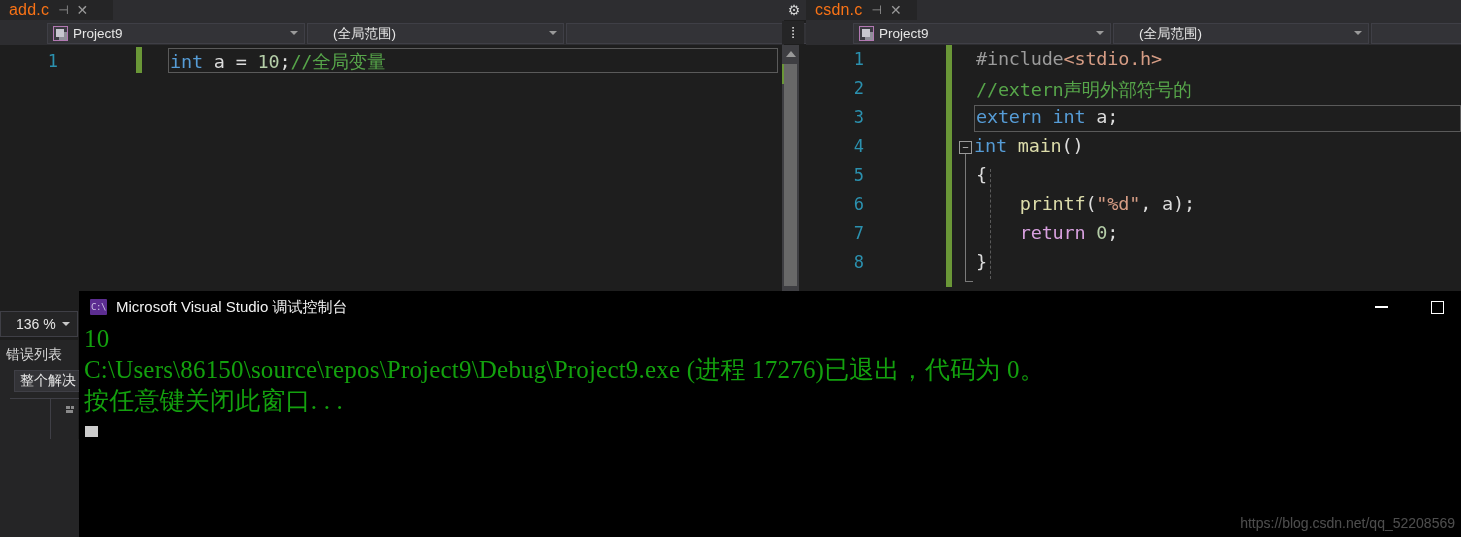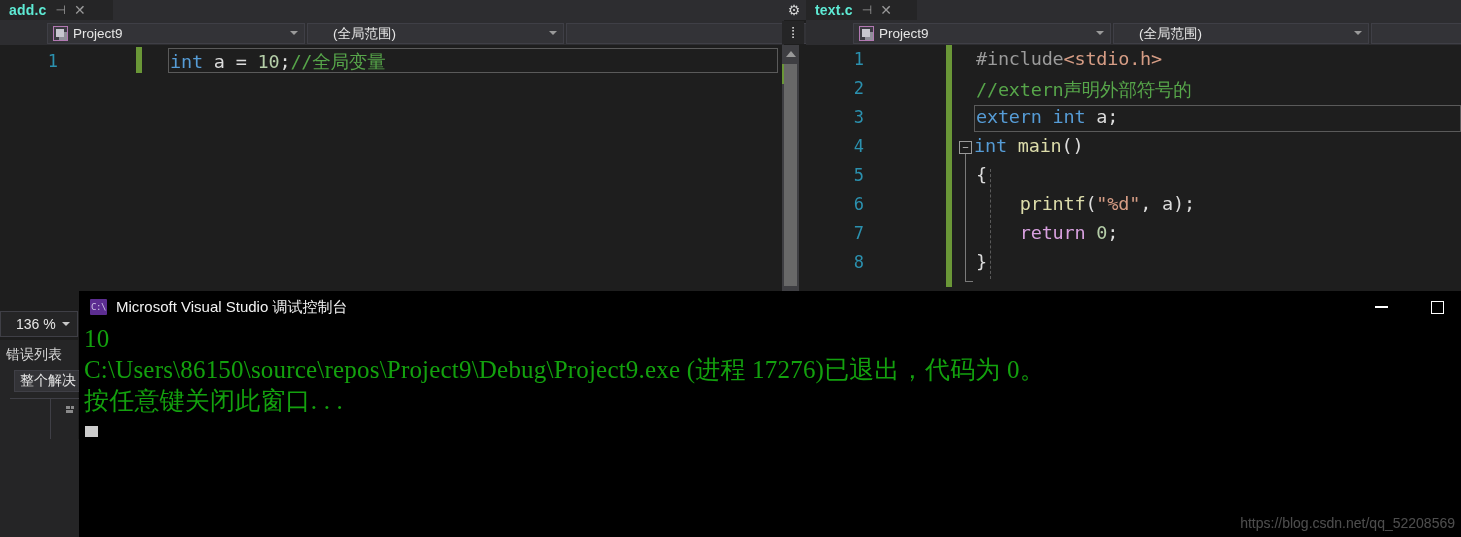--- a/index.html
+++ b/index.html
@@ -11,21 +11,21 @@
   }
   .root{position:relative;width:1461px;height:537px;background:#1e1e1e;}
 
   
   .ide{position:absolute;inset:0;background:#1e1e1e;}
 
   
   .tabstrip{position:absolute;left:0;top:0;width:1461px;height:20px;background:#2d2d30;}
   .tab{position:absolute;top:0;height:20px;background:#252526;display:flex;align-items:center;
        padding:0 6px 0 9px;box-sizing:border-box;}
-  .tab .tname{color:#5eead4;font-size:14px;line-height:14px;letter-spacing:.2px;font-weight:bold;}
+  .tab .tname{color:#f97316;font-size:16px;line-height:14px;letter-spacing:.2px;}
   .tab .pin{color:#9a9a9a;font-size:12px;margin-left:9px;line-height:10px;}
   .tab .xclose{color:#9a9a9a;font-size:14px;margin-left:8px;line-height:12px;}
   #tab-add{left:0;width:113px;}
   #tab-text{left:806px;width:111px;}
 
   .gear{position:absolute;left:784px;top:1px;width:20px;height:18px;color:#d4d4d4;font-size:14px;
         display:flex;align-items:center;justify-content:center;}
 
   
   .navrow{position:absolute;height:25px;top:20px;background:#2d2d30;}
@@ -134,21 +134,21 @@
 
   <div class="ide">
 
     <div class="tabstrip">
       <div class="tab" id="tab-add">
         <span class="tname">add.c</span>
         <span class="pin">⊣</span>
         <span class="xclose">✕</span>
       </div>
       <div class="tab" id="tab-text">
-        <span class="tname">text.c</span>
+        <span class="tname">csdn.c</span>
         <span class="pin">⊣</span>
         <span class="xclose">✕</span>
       </div>
     </div>
 
     <div class="gear">⚙</div>
 
     <div class="navrow" id="navrow-left">
       <div class="combo" id="combo-l1">
         <span class="projico"></span>

